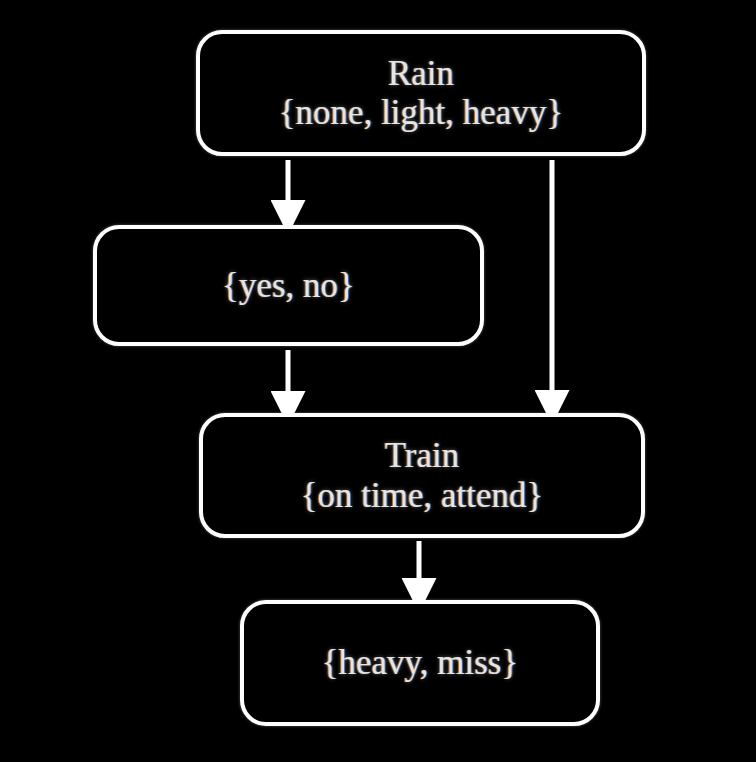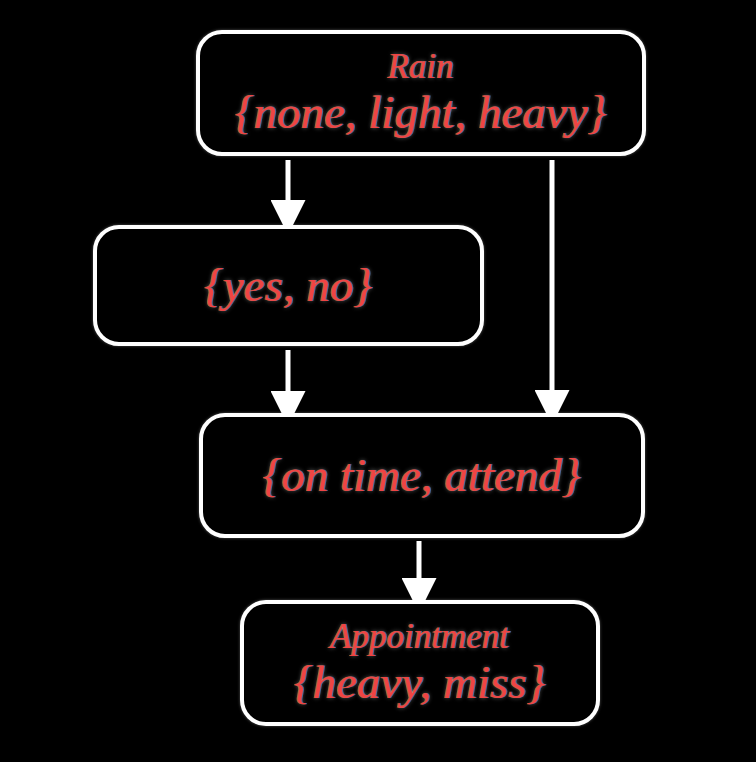--- a/index.html
+++ b/index.html
@@ -35,33 +35,32 @@
     border: 4px solid #ffffff;
     border-radius: 26px;
     display: flex;
     flex-direction: column;
     align-items: center;
     justify-content: center;
     box-shadow: 0 0 3px rgba(255,255,255,0.35);
   }
   .node-name,
   .node-states {
-    color: #ef4444;
-    font-style: italic;
+    color: #e5e5e5;
     font-family: "Liberation Serif", "DejaVu Serif", serif;
     text-align: center;
     white-space: nowrap;
     line-height: 1.12;
     text-shadow:
       -1px 0 0 rgba(255,170,90,0.55),
        1px 0 0 rgba(120,170,255,0.50),
        0 0 4px rgba(255,255,255,0.40);
   }
   .node-name { font-size: 35px; }
-  .node-states { font-size: 47px; }
+  .node-states { font-size: 35px; }
 
   
   #node-rain {
     left: 196px; top: 30px; width: 450px; height: 126px;
   }
   #node-maintenance {
     left: 93px; top: 225px; width: 391px; height: 121px;
   }
   #node-train {
     left: 199px; top: 413px; width: 446px; height: 125px;
@@ -94,21 +93,21 @@
   <div class="node" id="node-rain">
     <div class="node-name">Rain</div>
     <div class="node-states">{none, light, heavy}</div>
   </div>
 
   <div class="node" id="node-maintenance">
     <div class="node-states">{yes, no}</div>
   </div>
 
   <div class="node" id="node-train">
+    <div class="node-name">Train</div>
     <div class="node-states">{on time, attend}</div>
   </div>
 
   <div class="node" id="node-appointment">
-    <div class="node-name">Appointment</div>
     <div class="node-states">{heavy, miss}</div>
   </div>
 
 </div>
 
 </body></html>

